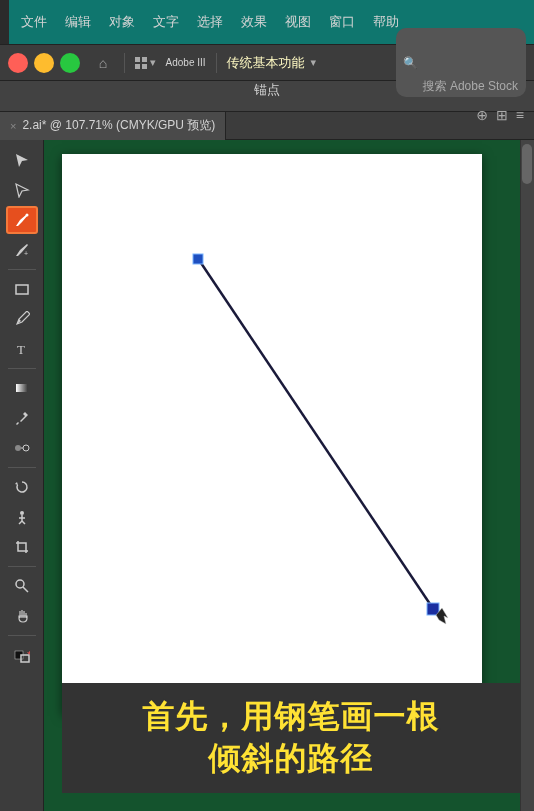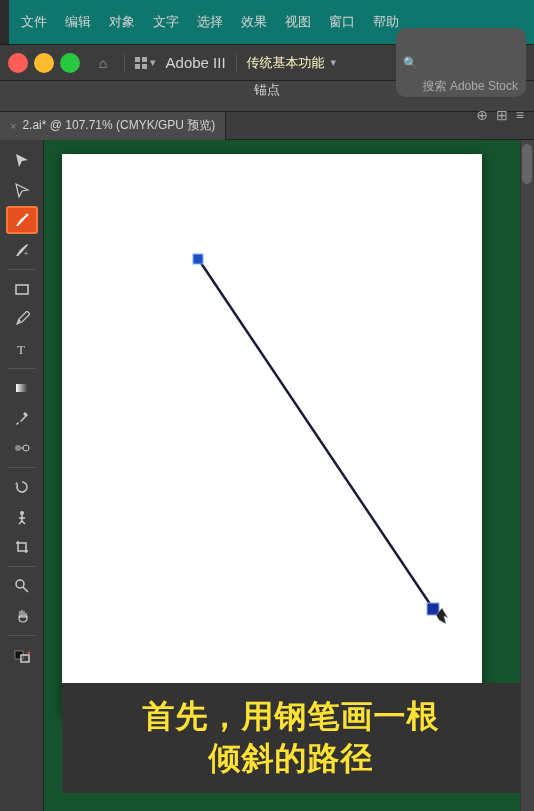--- a/index.html
+++ b/index.html
@@ -80,21 +80,21 @@
       grid-template-rows: repeat(2, 5px);
       gap: 2px;
     }
     .arrange-cell {
       width: 5px;
       height: 5px;
       background: #aaa;
     }
     .toolbar-label {
       color: #d4d4d4;
-      font-size: 15px;
+      font-size: 10px;
       margin-left: 4px;
     }
     .toolbar-dropdown {
       color: #aaa;
       font-size: 11px;
       cursor: pointer;
     }
     .toolbar-workspace {
       color: #fef9c3;
       font-size: 13px;

